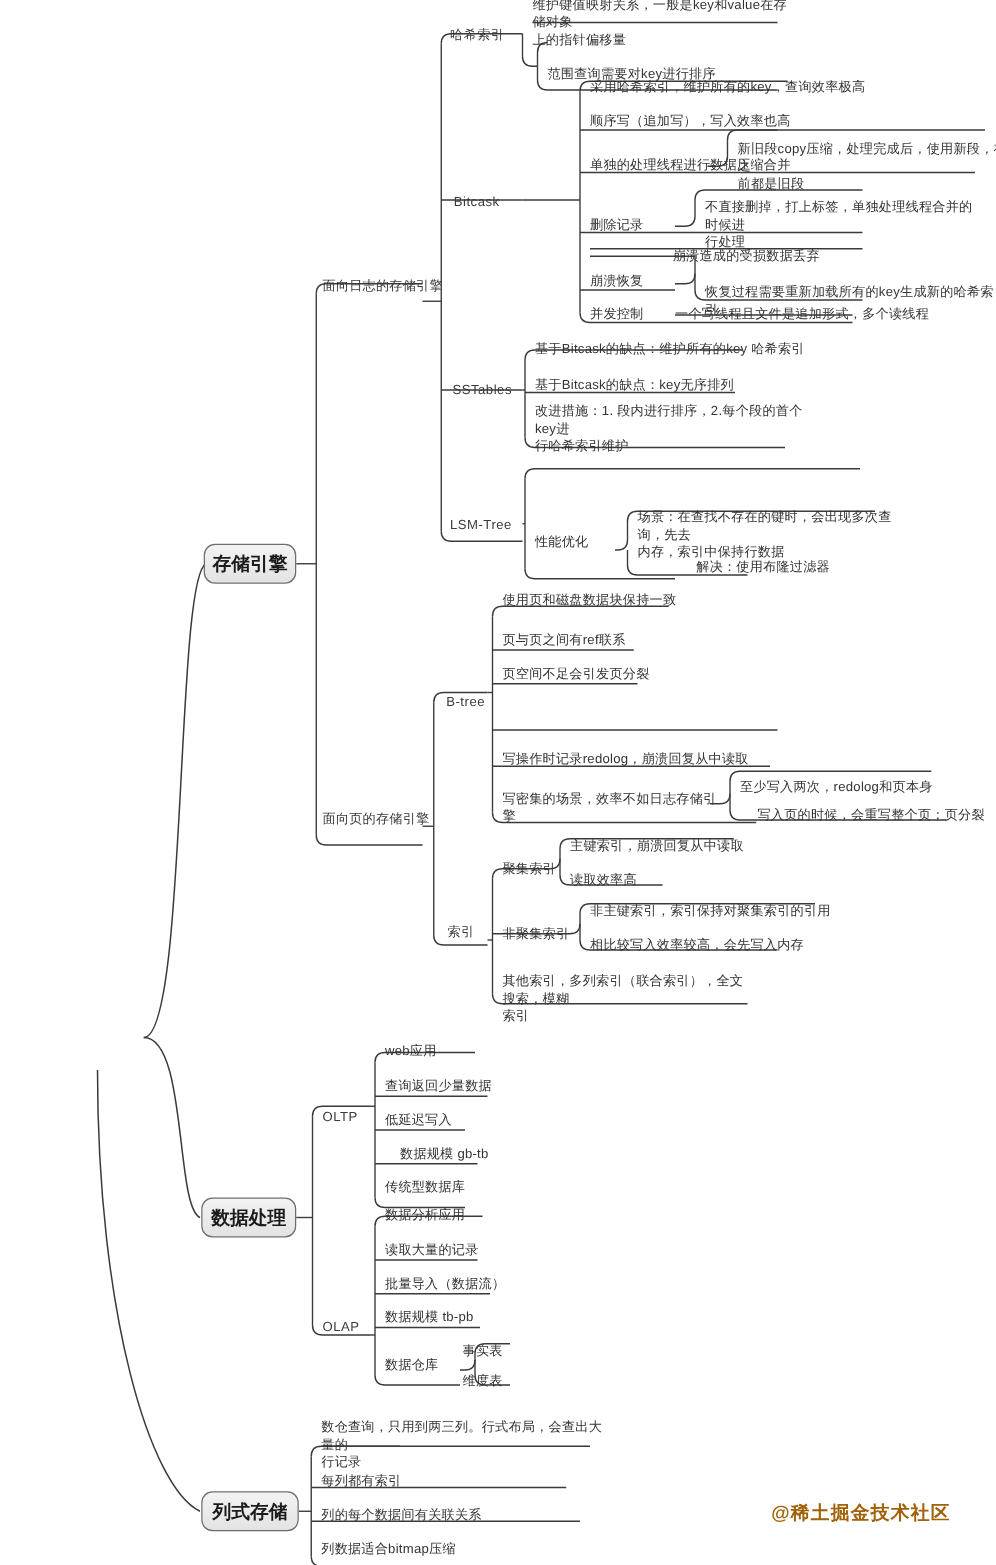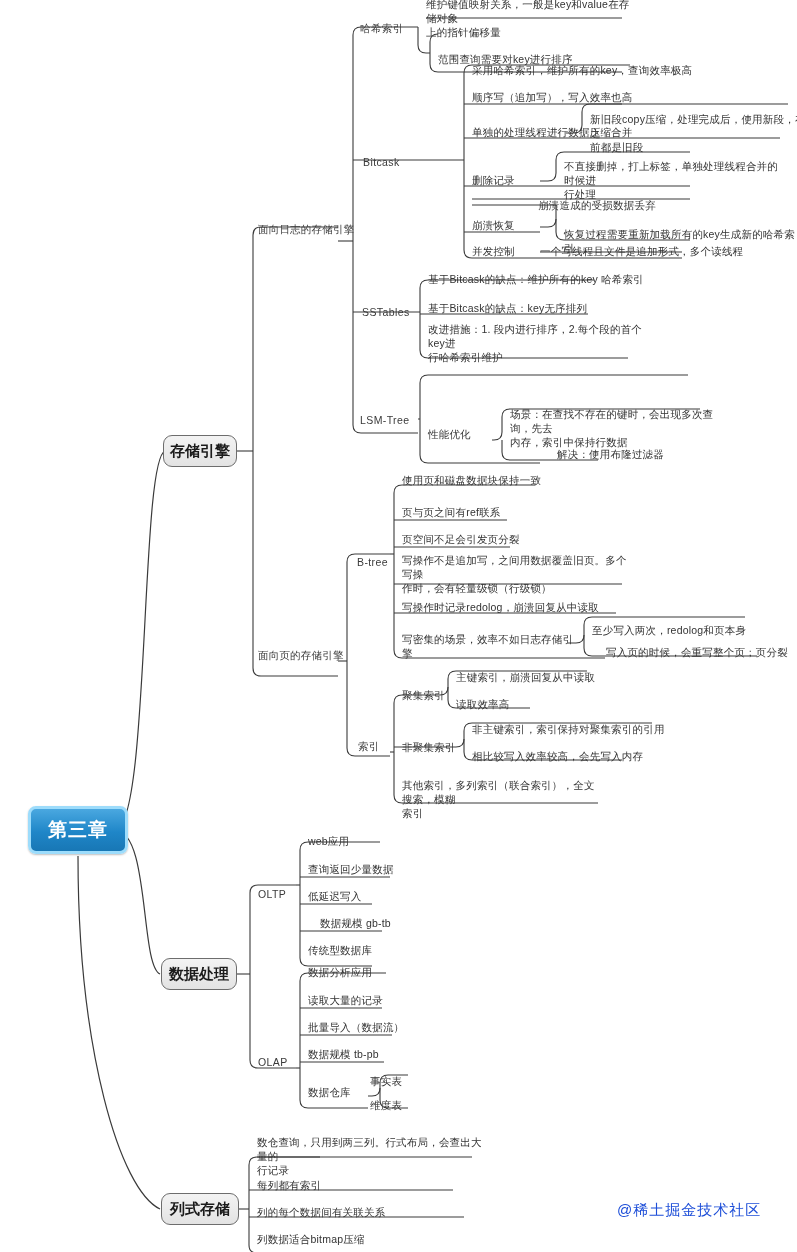--- a/index.html
+++ b/index.html
@@ -39,24 +39,25 @@
     line-height:14px;
     color:#333;
     white-space:pre-line;
     letter-spacing:.2px;
   }
   .leaf.lbl{font-size:10.5px;color:#3a3a3a;}
   .leaf.lat{letter-spacing:.4px;}
 
   .wm{
     position:absolute;
-    color:#1d4ed8;
+    color:#a16207;
     font-size:15px;
     letter-spacing:1px;
     user-select:none;
+    font-weight:bold;
   }
 </style>
 </head>
 <body>
 
 <div id="canvas">
 
   <svg class="lines" viewBox="0 0 797 1252">
     <g fill="none" stroke="#3a3a3a" stroke-width="1.2">
 
@@ -199,23 +200,20 @@
       <path d="M239,1209 L249,1209"></path>
       <path d="M249,1165 L249,1245"></path>
       <path d="M249,1165 Q249,1157 257,1157 L320,1157"></path>
       <path d="M249,1190 L453,1190"></path>
       <path d="M249,1217 L464,1217"></path>
       <path d="M249,1245 Q249,1253 257,1253 L444,1253"></path>
       <path d="M257,1157 L472,1157"></path>
     </g>
   </svg>
 
-  <div class="node root" style="left:28px;top:806px;width:100px;height:48px;">
-    <span>第三章</span>
-  </div>
 
   <div class="node main-topic" style="left:163px;top:435px;width:74px;height:32px;">
     <span>存储引擎</span>
   </div>
 
   <div class="node main-topic" style="left:161px;top:958px;width:76px;height:32px;">
     <span>数据处理</span>
   </div>
 
   <div class="node main-topic" style="left:161px;top:1193px;width:78px;height:32px;">
@@ -270,22 +268,20 @@
 行哈希索引维护</div>
 
   <div class="leaf" style="left:428px;top:427px;width:70px;">性能优化</div>
   <div class="leaf" style="left:510px;top:407px;width:210px;">场景：在查找不存在的键时，会出现多次查询，先去
 内存，索引中保持行数据</div>
   <div class="leaf" style="left:510px;top:447px;width:210px;margin-left:47px;">解决：使用布隆过滤器</div>
 
   <div class="leaf" style="left:402px;top:473px;width:230px;">使用页和磁盘数据块保持一致</div>
   <div class="leaf" style="left:402px;top:505px;width:230px;">页与页之间有ref联系</div>
   <div class="leaf" style="left:402px;top:532px;width:230px;">页空间不足会引发页分裂</div>
-  <div class="leaf" style="left:402px;top:553px;width:230px;">写操作不是追加写，之间用数据覆盖旧页。多个写操
-作时，会有轻量级锁（行级锁）</div>
   <div class="leaf" style="left:402px;top:600px;width:230px;">写操作时记录redolog，崩溃回复从中读取</div>
 
   <div class="leaf" style="left:402px;top:632px;width:180px;">写密集的场景，效率不如日志存储引擎</div>
   <div class="leaf" style="left:592px;top:623px;width:220px;">至少写入两次，redolog和页本身</div>
   <div class="leaf" style="left:606px;top:645px;width:220px;">写入页的时候，会重写整个页；页分裂</div>
 
   <div class="leaf" style="left:402px;top:688px;width:70px;">聚集索引</div>
   <div class="leaf" style="left:456px;top:670px;width:200px;">主键索引，崩溃回复从中读取</div>
   <div class="leaf" style="left:456px;top:697px;width:200px;">读取效率高</div>
 

